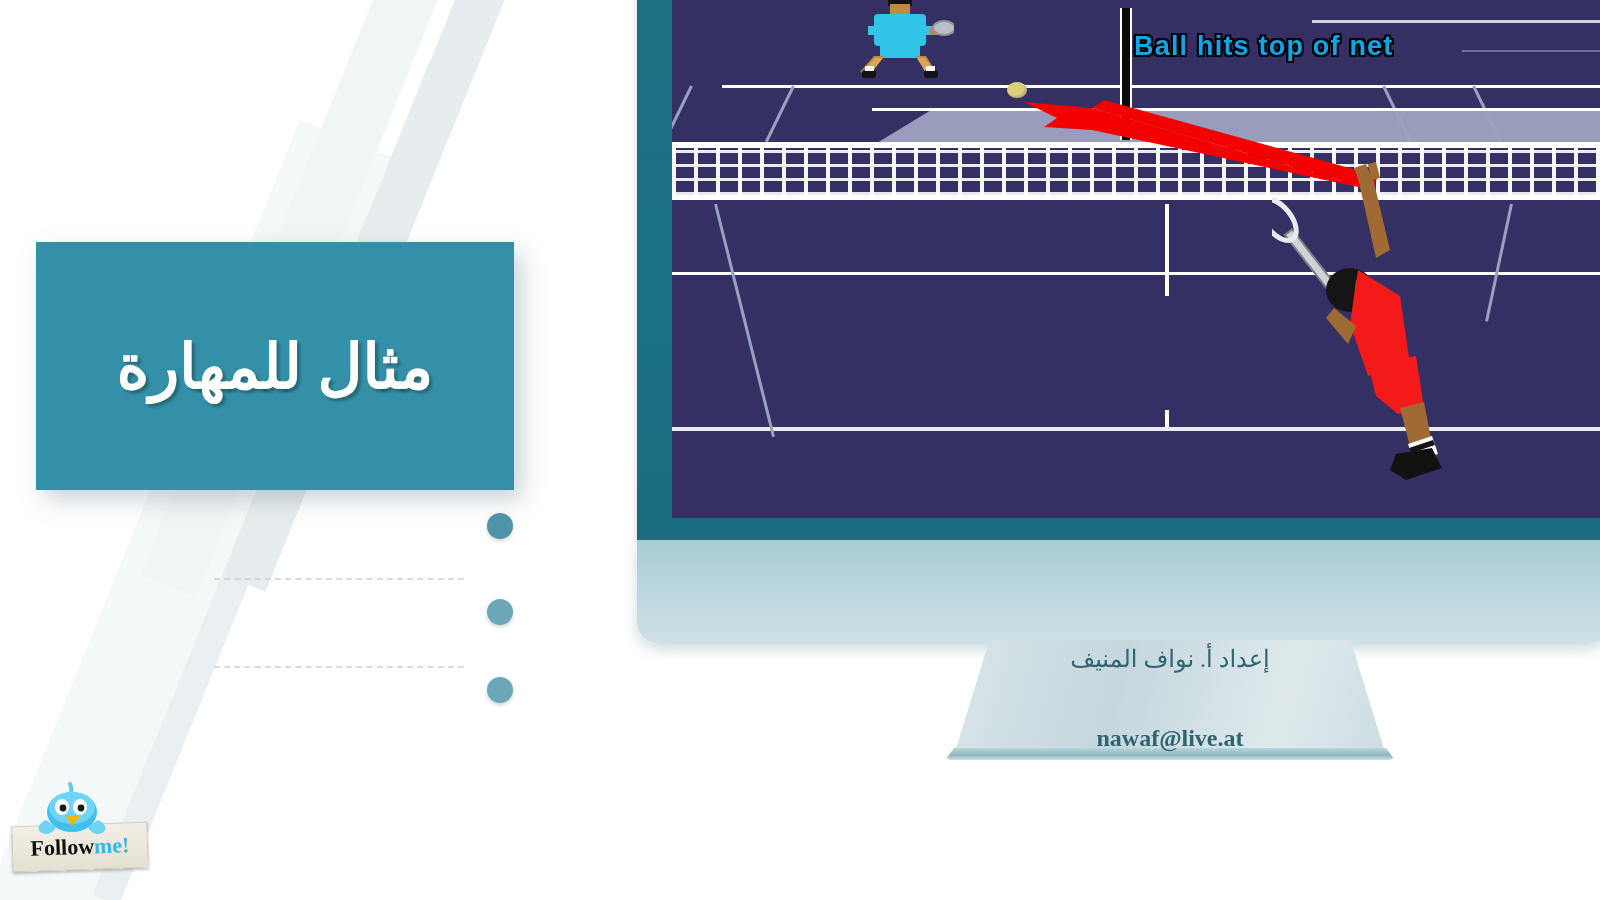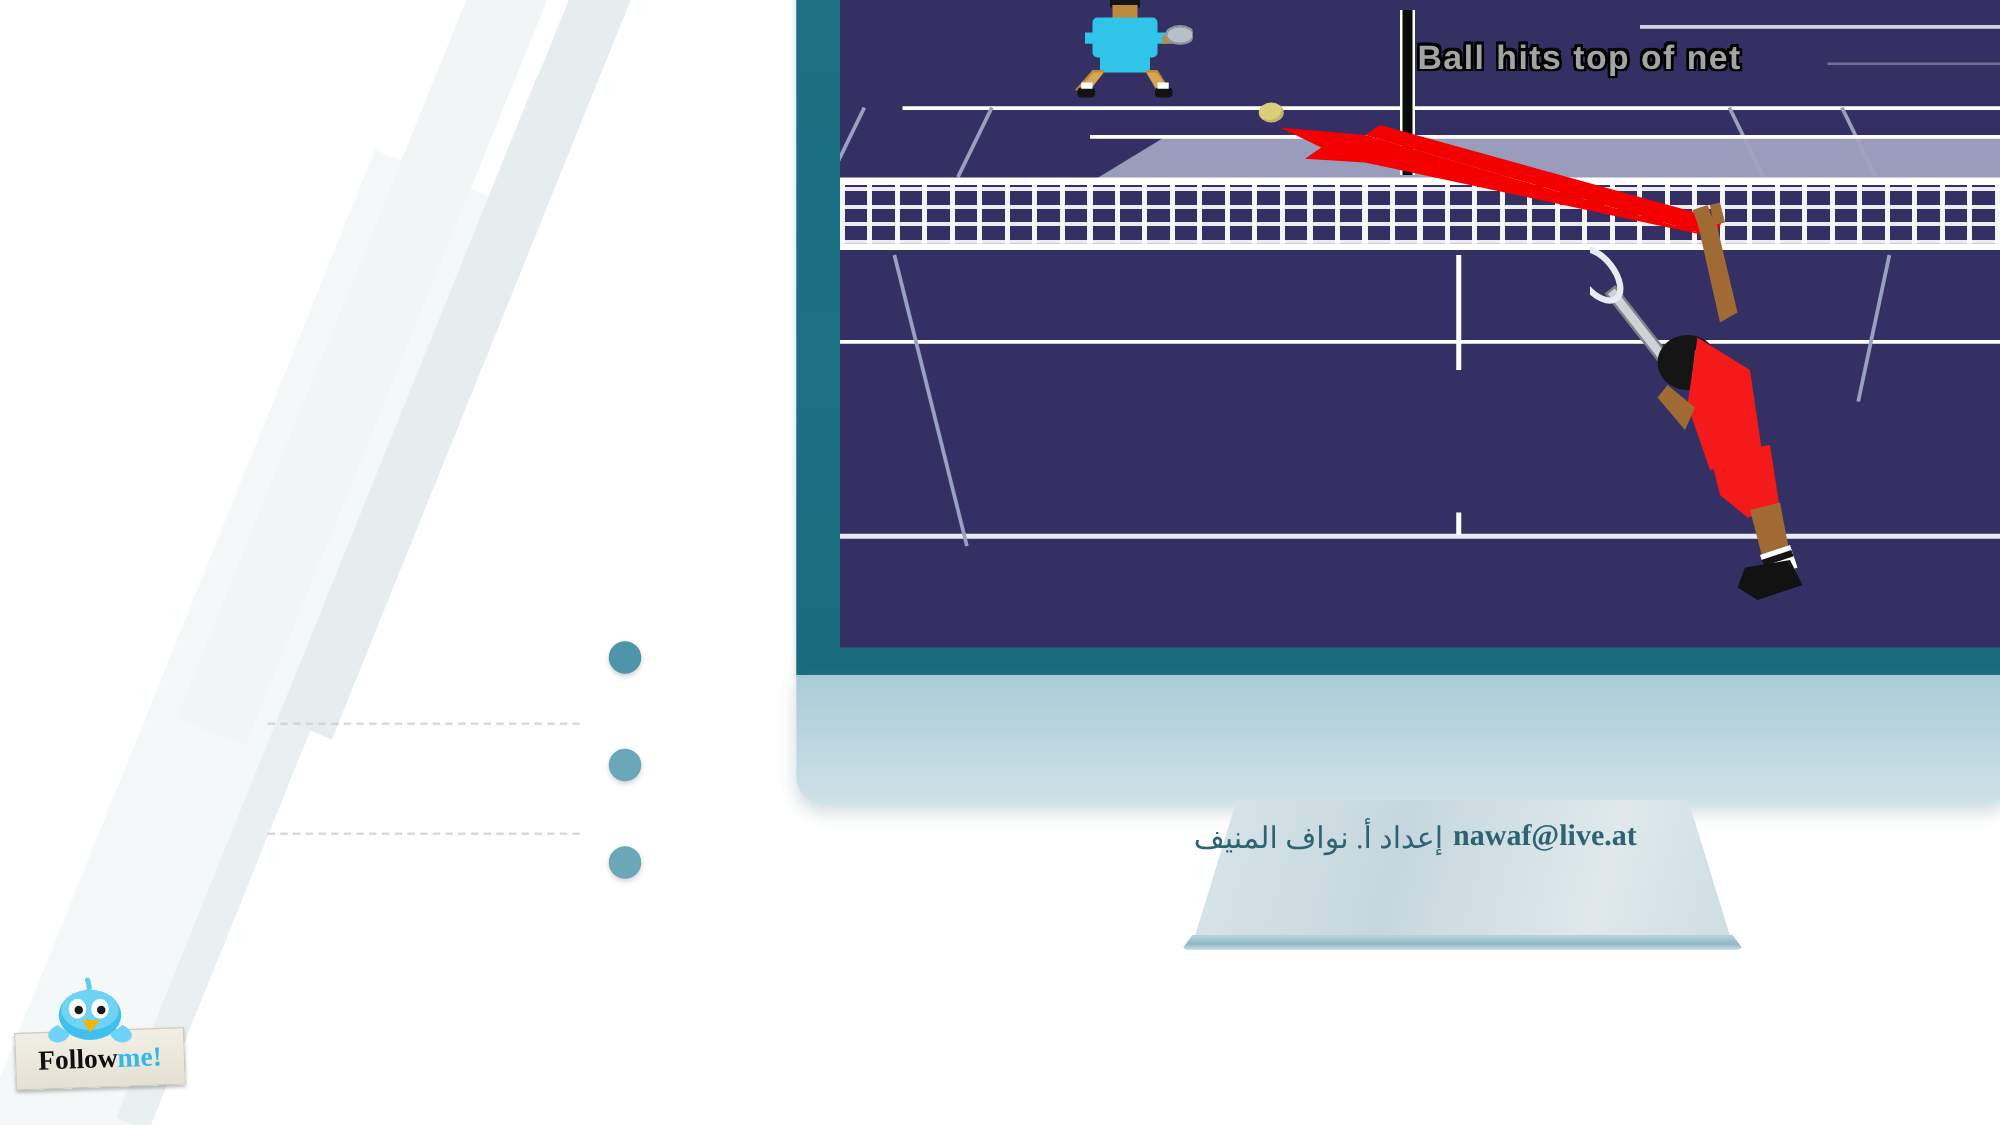--- a/index.html
+++ b/index.html
@@ -100,26 +100,26 @@
     clip-path:polygon(8% 0%, 92% 0%, 100% 100%, 0% 100%);
     box-shadow:0 3px 8px rgba(130,155,165,.3);
   }
   .stand-base{
     position:absolute;left:-10px;top:108px;width:450px;height:12px;
     background:linear-gradient(180deg,#b9d4db 0%,#8fb8c2 60%,#cfe0e5 100%);
     border-radius:0 0 6px 6px;
     clip-path:polygon(2% 0%, 98% 0%, 100% 100%, 0% 100%);
   }
   .stand-text{
-    position:absolute;left:0;top:16px;width:100%;
-    display:flex;flex-direction:row;align-items:flex-start;gap:8px;
+    position:absolute;left:0;top:5px;width:100%;
+    display:flex;flex-direction:column;align-items:center;gap:8px;
     color:#2e6472;
   }
   .stand-text .l1{font-size:24px;direction:rtl;font-family:"Liberation Serif",serif;}
-  .stand-text .l2{font-size:24px;font-weight:bold;font-family:"Liberation Serif",serif;}
+  .stand-text .l2{font-size:24px;font-weight:bold;font-family:"Liberation Serif",serif;margin-top:44px;}
 
   
   .court{position:absolute;inset:0;}
   .cline{position:absolute;background:#ffffff;}
   .cline.soft{background:#cfd2e2;}
   .cline.dim{background:#9aa0c0;}
 
   .shadow-zone{
     position:absolute;background:#9fa3c0;opacity:.95;
   }
@@ -136,21 +136,21 @@
   .net-fill-light{position:absolute;left:180px;top:6px;width:758px;height:33px;background:#9fa3c0;opacity:.85;z-index:-1;}
 
   .post{position:absolute;width:8px;background:#0b0b0b;border-left:2px solid #ffffff;border-right:2px solid #ffffff;}
 
   .ball{
     position:absolute;width:20px;height:16px;border-radius:50%;
     background:#dccf7a;box-shadow:inset -2px -2px 0 rgba(0,0,0,.12);
   }
 
   .annot{
-    position:absolute;color:#a3a3a3;font-weight:bold;font-size:27px;
+    position:absolute;color:#0ea5e9;font-weight:bold;font-size:27px;
     letter-spacing:1.2px;
     font-family:"Liberation Sans", sans-serif;
     text-shadow:
       -2px -2px 0 #000, 2px -2px 0 #000, -2px 2px 0 #000, 2px 2px 0 #000,
       0 -2px 0 #000, 0 2px 0 #000, -2px 0 0 #000, 2px 0 0 #000;
     white-space:nowrap;
   }
 
   .arrow-svg{position:absolute;left:0;top:0;width:938px;height:528px;pointer-events:none;}
 
@@ -163,20 +163,23 @@
 <div class="bg-diagonals">
   <div class="diag d3"></div>
   <div class="diag d4"></div>
   <div class="diag d2"></div>
   <div class="diag d1"></div>
 </div>
 
 <div class="left-panel">
 
 
+  <div class="title-block">
+    <span class="title-text">مثال للمهارة</span>
+  </div>
 
   <div class="bullet b1"></div>
   <div class="bullet b2"></div>
   <div class="bullet b3"></div>
 
   <div class="rule r1"></div>
   <div class="rule r2"></div>
 </div>
 
 <div class="follow-badge">

